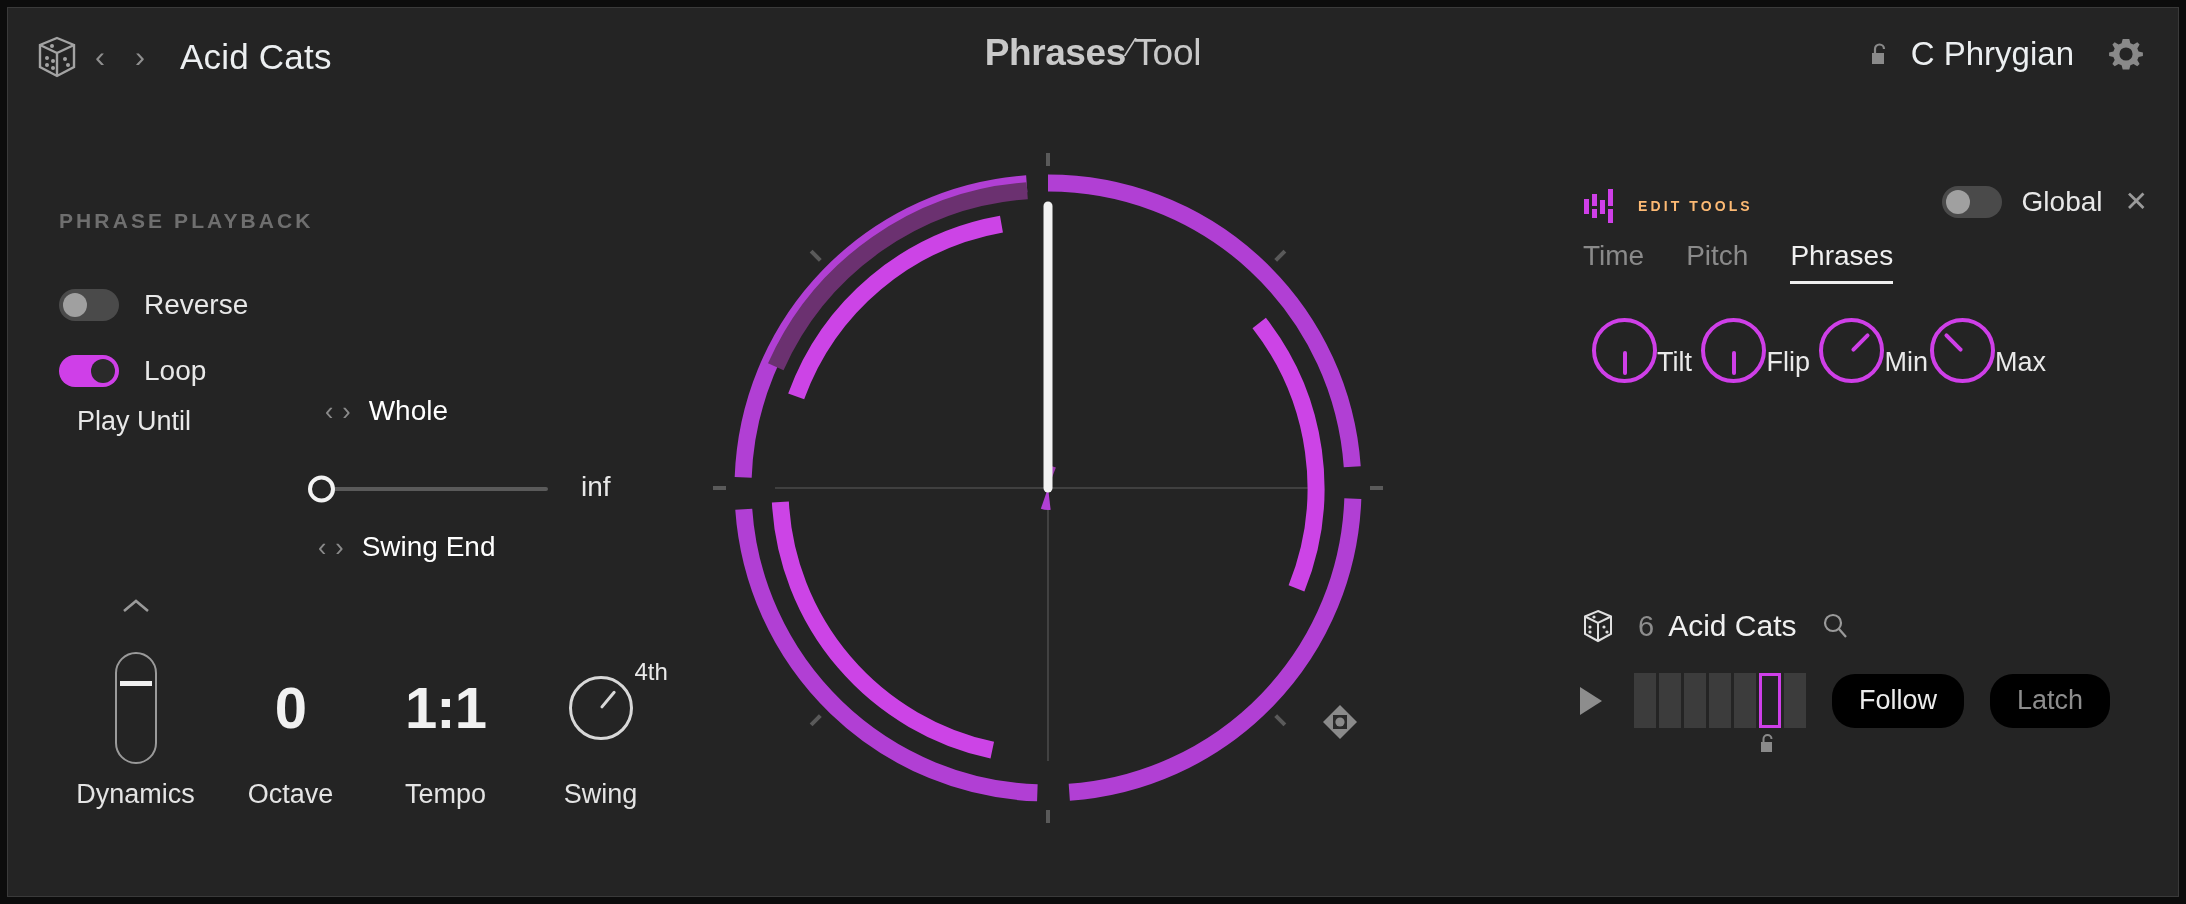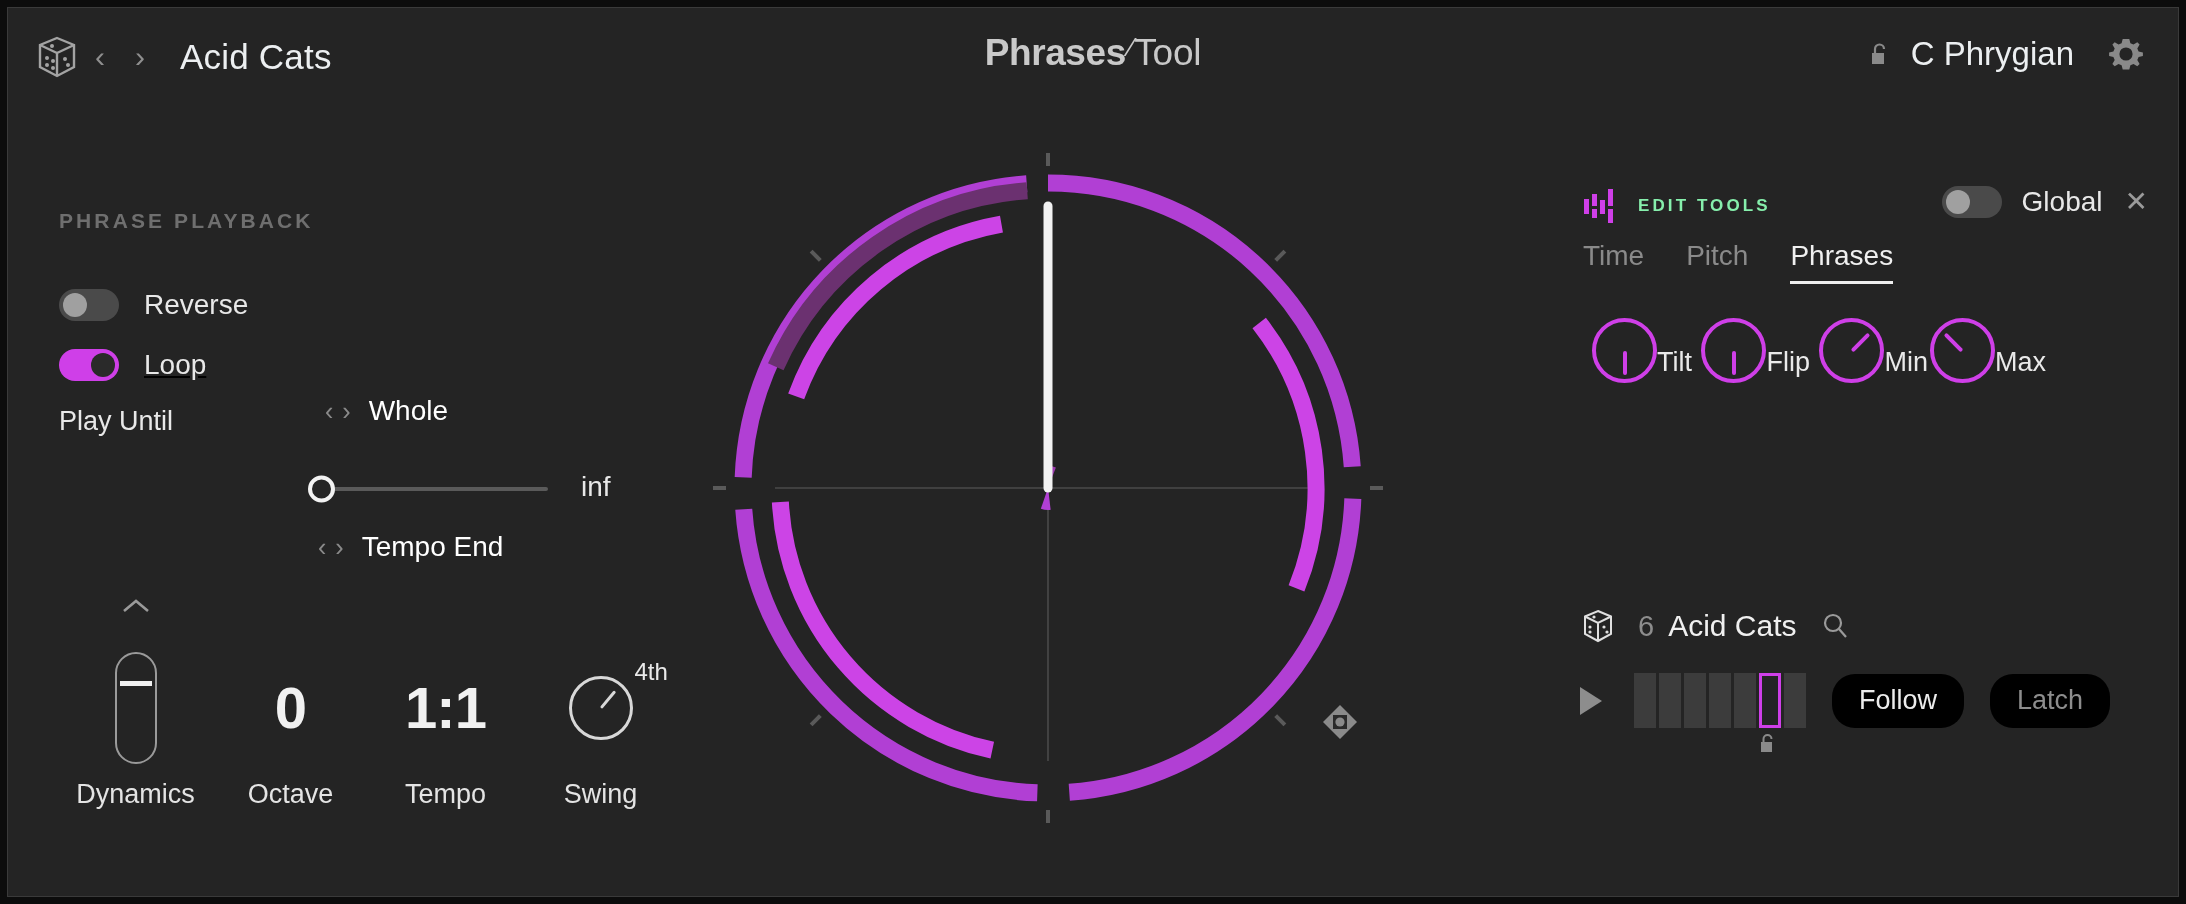--- a/index.html
+++ b/index.html
@@ -116,22 +116,22 @@
   }
   .section-title {
     position: absolute;
     left: 51px; top: 81px;
     color: #6f6f6f;
     font-size: 21px;
     font-weight: 700;
     letter-spacing: 3.1px;
   }
   .row-reverse { position: absolute; left: 51px; top: 161px; display:flex; align-items:center; }
-  .row-loop    { position: absolute; left: 51px; top: 221px; display:flex; align-items:center;text-decoration:underline; }
-  .row-until   { position: absolute; left: 51px; top: 278px; display:flex; align-items:center; }
+  .row-loop    { position: absolute; left: 51px; top: 227px; display:flex; align-items:center; }
+  .row-until   { position: absolute; left: 69px; top: 278px; display:flex; align-items:center; }
 
   .toggle {
     width: 60px; height: 32px;
     border-radius: 16px;
     background: #4a4a4a;
     position: relative;
     cursor: pointer;
     flex: 0 0 auto;
   }
   .toggle .knob {
@@ -321,22 +321,22 @@
     height: 770px;
   }
   .et-header {
     position: absolute;
     left: 45px; top: 60px;
     display: flex;
     align-items: center;
   }
   .et-icon { width: 34px; height: 36px; display:block; }
   .et-title {
-    color: #86efac;
-    font-size: 17px;
+    color: #fdba74;
+    font-size: 14px;
     font-weight: 700;
     letter-spacing: 3.1px;
     margin-left: 21px;
     white-space: nowrap;
   }
   .global-wrap {
     position: absolute;
     right: 30px; top: 58px;
     display: flex;
     align-items: center;
@@ -557,21 +557,21 @@
 
     <div class="stepper" id="stepper-whole">
       <span class="chev">‹</span>
       <span class="chev">›</span>
       <span class="stepper-val">Whole</span>
     </div>
 
     <div class="stepper" id="stepper-loopend">
       <span class="chev">‹</span>
       <span class="chev">›</span>
-      <span class="stepper-val">Tempo End</span>
+      <span class="stepper-val">Swing End</span>
     </div>
 
     <div class="slider-wrap">
       <div class="slider-track"></div>
       <div class="slider-thumb"></div>
     </div>
     <div class="slider-value">inf</div>
 
     <div class="ctrl-strip">
 

